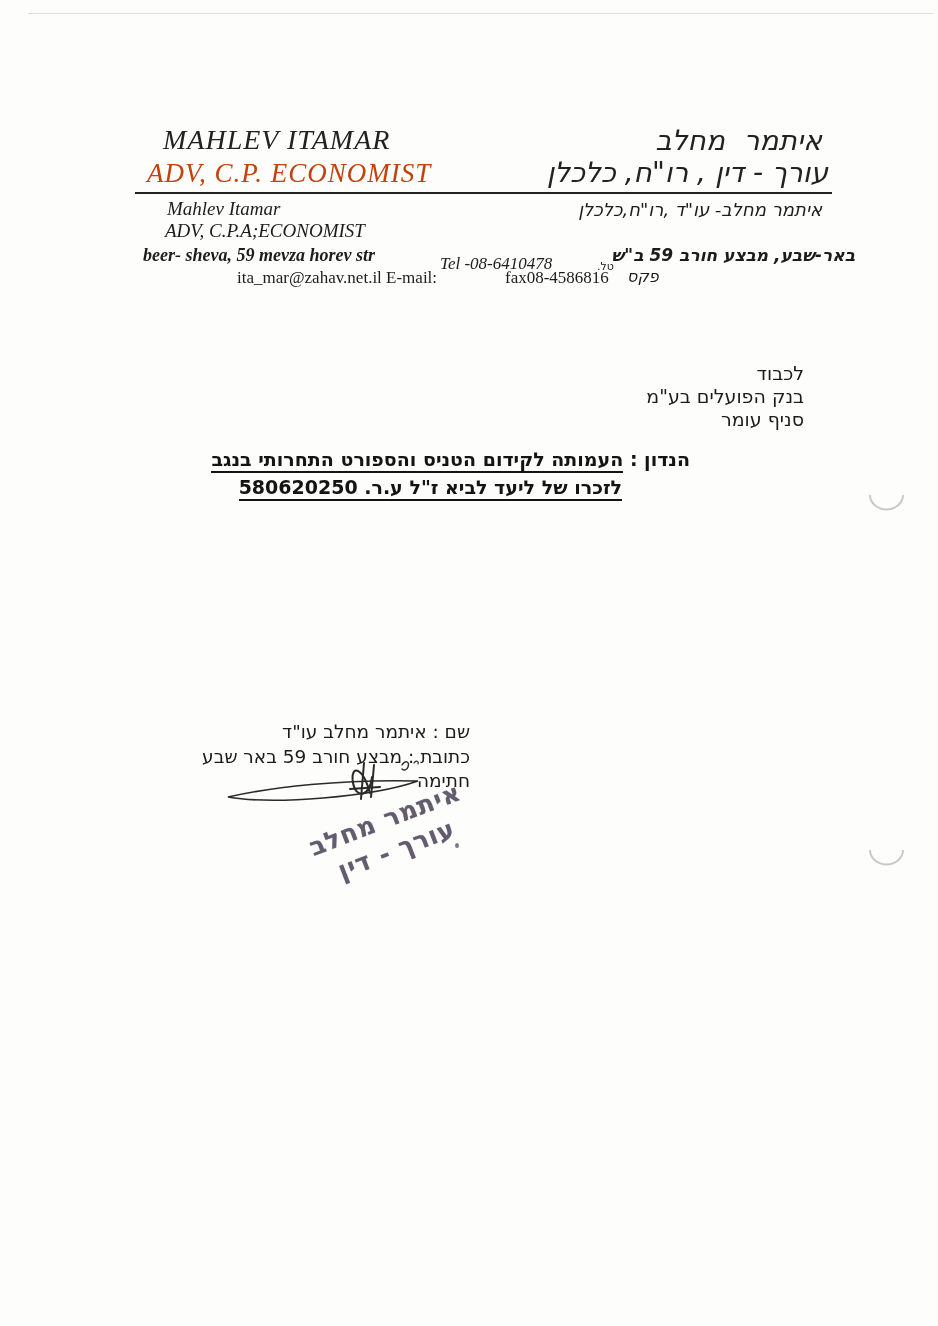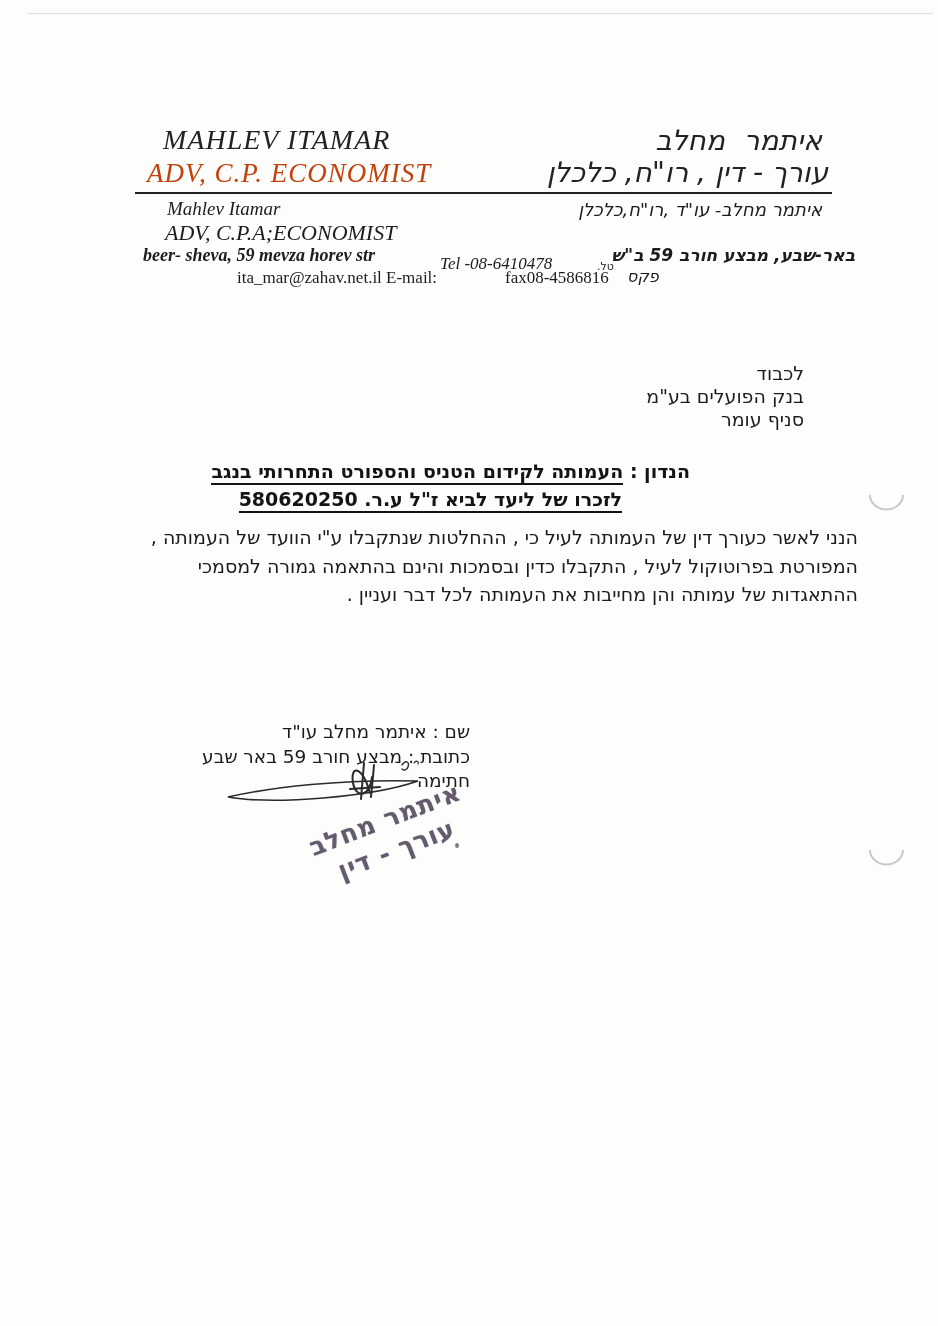--- a/index.html
+++ b/index.html
@@ -22,35 +22,35 @@
   .scanline{position:absolute;left:28px;top:13px;width:905px;height:1px;background:#dcdcda;}
 
   
   .en-name{left:163px;top:124px;font-size:28px;letter-spacing:1px;color:#222;}
   .en-title{left:147px;top:158px;font-size:27px;letter-spacing:1px;color:#c2410c;}
   .he-name{right:116px;top:124px;font-size:28px;color:#222;word-spacing:10px;}
   .he-title{right:110px;top:156px;font-size:28px;color:#222;}
   .rule{position:absolute;left:135px;top:192px;width:697px;height:2px;background:#222;}
   .sub-en-name{left:167px;top:198px;font-size:19px;}
   .sub-he{right:116px;top:199px;font-size:18px;}
-  .sub-en-title{left:165px;top:220px;font-size:22px;}
+  .sub-en-title{left:165px;top:220px;font-size:19px;}
 
   .addr-en{left:143px;top:245px;font-size:18px;font-weight:bold;}
   .tel-en{left:440px;top:254px;font-size:17px;font-weight:normal;}
   .tel-he{left:597px;top:260px;font-size:11px;}
   .addr-he{right:83px;top:245px;font-size:17px;font-weight:bold;}
   .email-line{left:237px;top:268px;font-size:17px;font-family:"Liberation Serif","DejaVu Serif",serif;}
   .fax-line{left:505px;top:268px;font-size:17px;font-family:"Liberation Serif","DejaVu Serif",serif;}
   .fax-he{left:627px;top:267px;font-size:16px;font-style:italic;text-align:right;}
 
   
   .recipient{right:134px;top:362px;font-size:19px;line-height:23px;text-align:right;white-space:normal;}
 
   
-  .subject{right:248px;top:448px;font-size:19px;font-weight:bold;text-align:right;white-space:normal;color:#141414;margin-top:12px;}
+  .subject{right:248px;top:448px;font-size:19px;font-weight:bold;text-align:right;white-space:normal;color:#141414;}
   .subject .uline{border-bottom:2px solid #141414;padding-bottom:1px;display:inline-block;}
   .subject .line2wrap{margin-top:3px;padding-left:0;padding-right:68px;}
 
   
   .bodytext{right:80px;top:523px;width:780px;font-size:19px;line-height:28.5px;text-align:right;white-space:normal;color:#1b1b1b;}
 
   
   .sigblock{right:468px;top:720px;font-size:18.5px;line-height:24.5px;text-align:right;white-space:normal;color:#1b1b1b;}
 
   .sig-svg{position:absolute;left:222px;top:753px;}
@@ -101,25 +101,20 @@
     <div>לכבוד</div>
     <div>בנק הפועלים בע"מ</div>
     <div>סניף עומר</div>
   </div>
 
   <div class="abs rtl subject">
     <div><span>הנדון : </span><span class="uline">העמותה לקידום הטניס והספורט התחרותי בנגב</span></div>
     <div class="line2wrap"><span class="uline">לזכרו של ליעד לביא ז"ל ע.ר. 580620250</span></div>
   </div>
 
-  <div class="abs rtl bodytext">
-    <div>הנני לאשר כעורך דין של העמותה לעיל כי , ההחלטות שנתקבלו ע"י הוועד  של העמותה ,</div>
-    <div>המפורטת בפרוטוקול לעיל , התקבלו כדין ובסמכות  והינם בהתאמה גמורה למסמכי</div>
-    <div>ההתאגדות של עמותה  והן מחייבות את העמותה  לכל דבר ועניין .</div>
-  </div>
 
   <div class="abs rtl sigblock">
     <div>שם : איתמר מחלב עו"ד</div>
     <div>כתובת : מבצע חורב 59 באר שבע</div>
     <div>חתימה</div>
   </div>
 
   <svg class="sig-svg" width="210" height="60" viewBox="0 0 210 60">
     <g fill="none" stroke="#2a2a2a" stroke-width="2" stroke-linecap="round">
       <path d="M 6,44 C 50,34 120,26 196,28 C 150,44 52,52 6,44 Z" stroke-width="1.6"></path>

